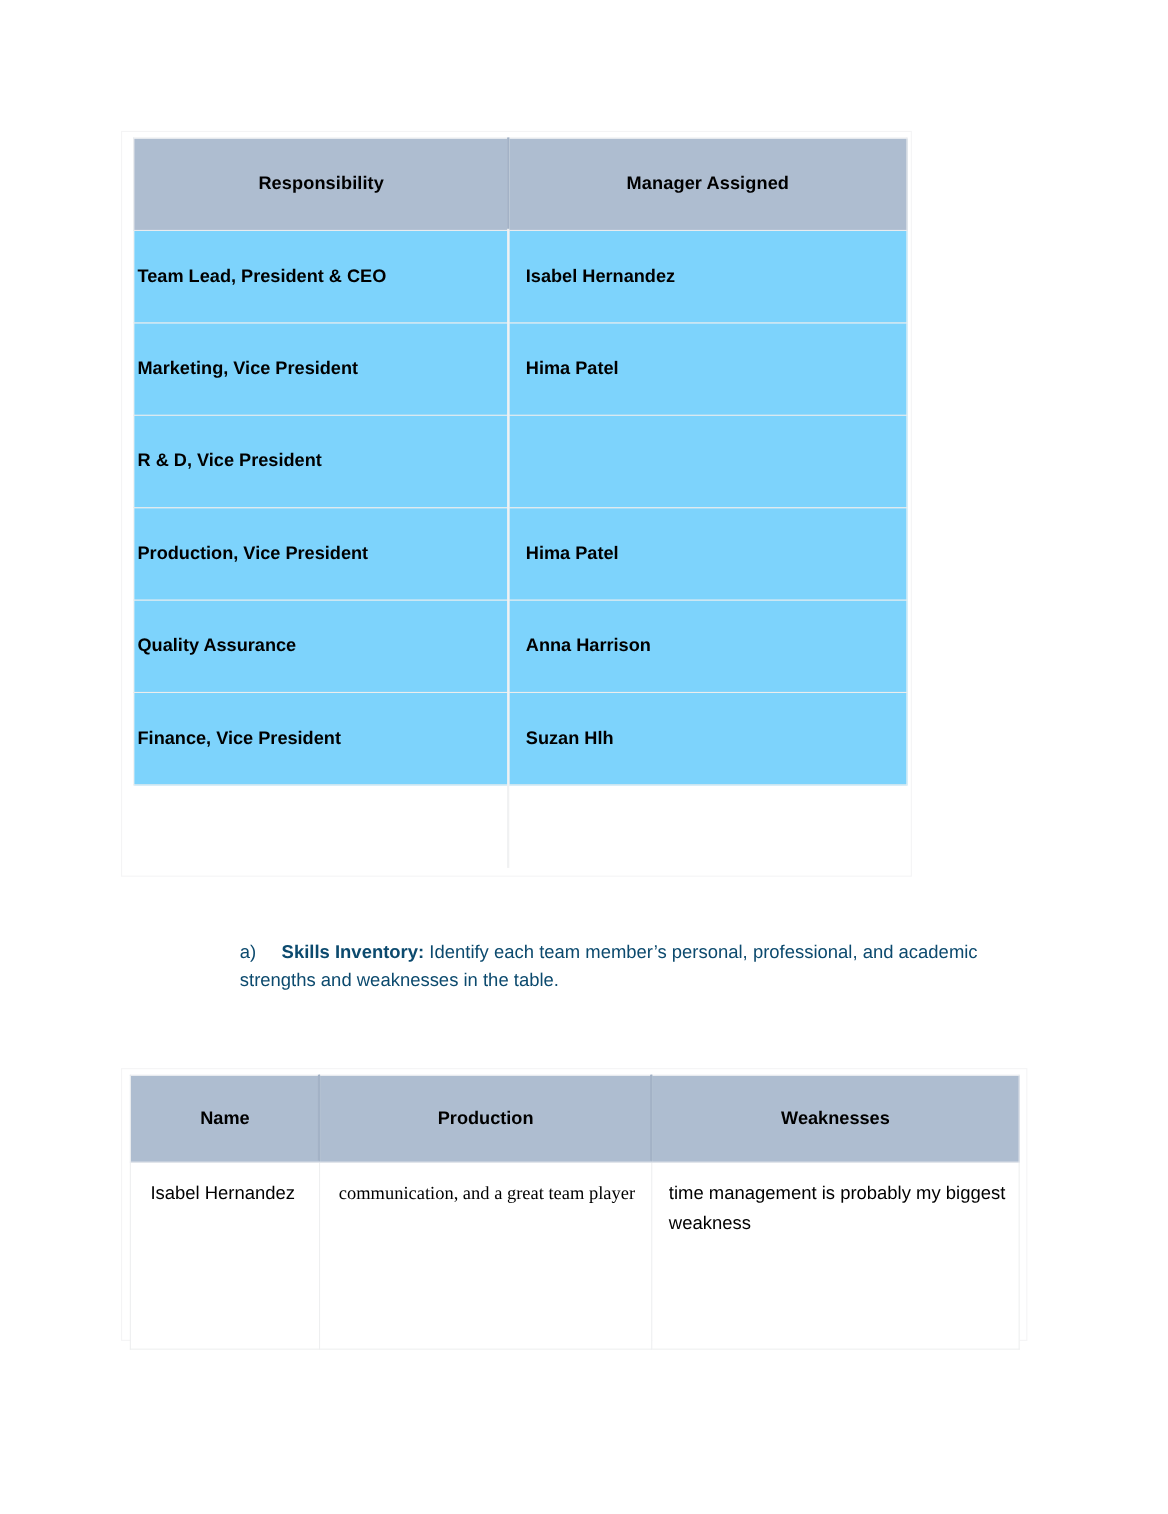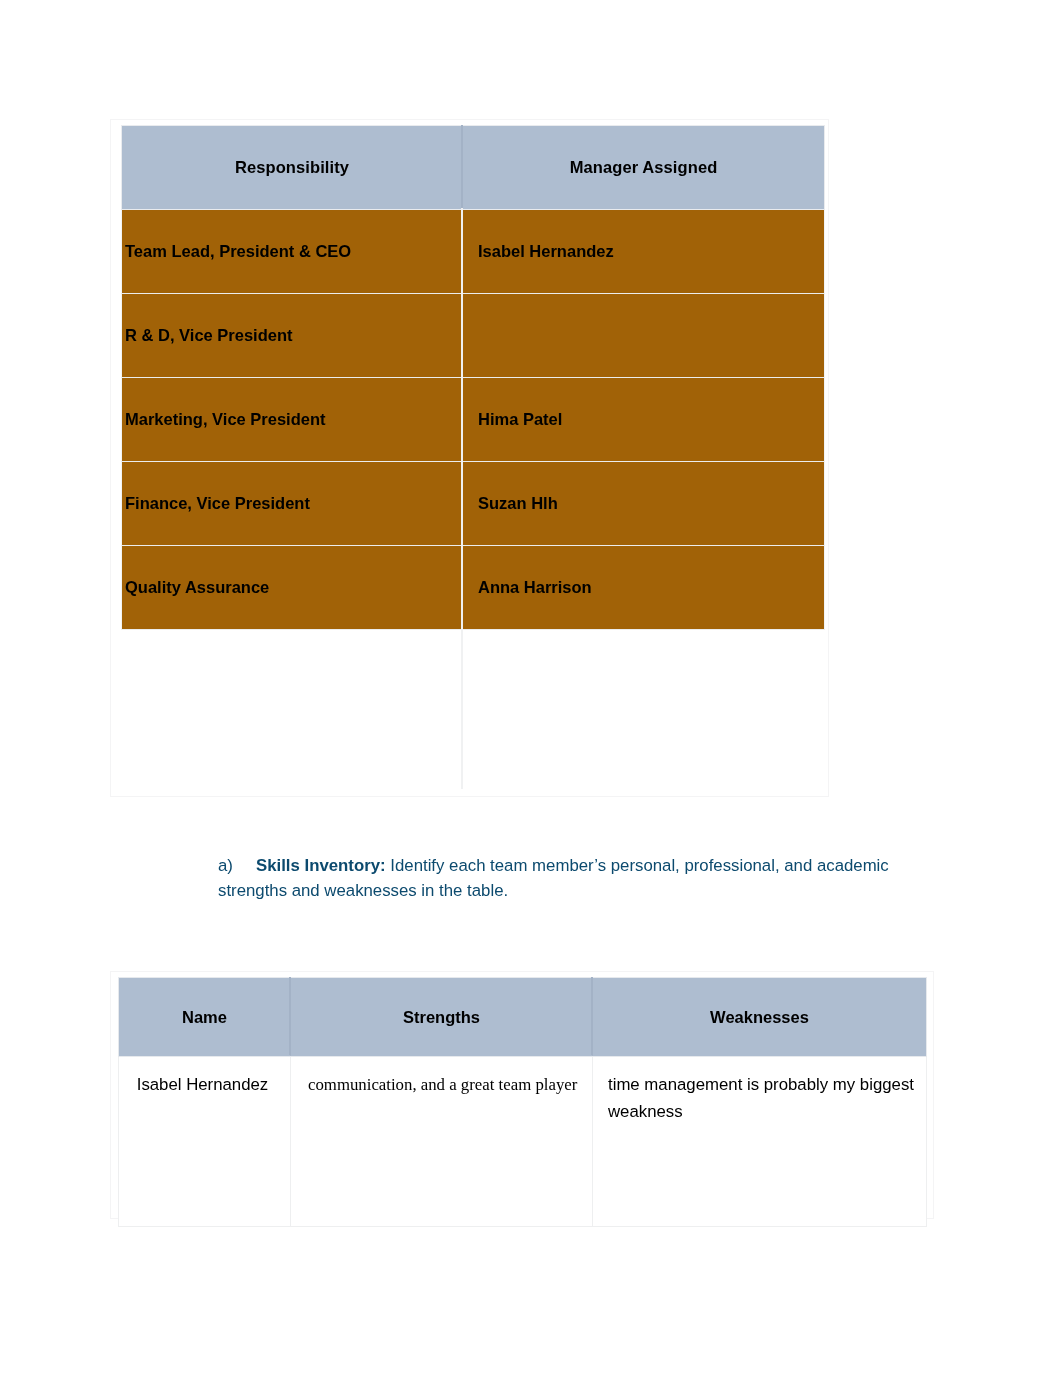--- a/index.html
+++ b/index.html
@@ -50,21 +50,21 @@
   .table-one td {
     height: 83px;
     vertical-align: middle;
     font-size: 16.5px;
     font-weight: bold;
     padding: 0 0 0 3px;
     border-top: 1px solid #eceded;
     border-bottom: 1px solid #eceded;
     border-left: 1px solid #f2f3f3;
     border-right: 1px solid #f2f3f3;
-    background: #a16207;
+    background: #7dd3fc;
   }
   .table-one td.col-resp { padding-left: 3px; }
   .table-one td.col-mgr  { padding-left: 15px; }
 
   
   .tbl1-divider {
     position: absolute;
     left: 461px;
     top: 125px;
     width: 2px;
@@ -193,34 +193,38 @@
         <th class="h1">Responsibility</th>
         <th>Manager Assigned</th>
       </tr>
     </thead>
     <tbody>
       <tr>
         <td class="col-resp">Team Lead, President &amp; CEO</td>
         <td class="col-mgr">Isabel Hernandez</td>
       </tr>
       <tr>
+        <td class="col-resp">Marketing, Vice President</td>
+        <td class="col-mgr">Hima Patel</td>
+      </tr>
+      <tr>
         <td class="col-resp">R &amp; D, Vice President</td>
         <td class="col-mgr"></td>
       </tr>
       <tr>
-        <td class="col-resp">Marketing, Vice President</td>
+        <td class="col-resp">Production, Vice President</td>
         <td class="col-mgr">Hima Patel</td>
+      </tr>
+      <tr>
+        <td class="col-resp">Quality Assurance</td>
+        <td class="col-mgr">Anna Harrison</td>
       </tr>
       <tr>
         <td class="col-resp">Finance, Vice President</td>
         <td class="col-mgr">Suzan Hlh</td>
-      </tr>
-      <tr>
-        <td class="col-resp">Quality Assurance</td>
-        <td class="col-mgr">Anna Harrison</td>
       </tr>
     </tbody>
   </table>
 
   <div class="tbl1-divider"></div>
   <div class="tbl1-divider-head"></div>
 
   <div class="para">
     <span class="marker">a)</span><span class="lead">Skills Inventory:</span><span> Identify each team member’s personal, professional, and academic strengths and weaknesses in the table.</span>
   </div>
@@ -229,21 +233,21 @@
 
   <table class="table-two">
     <colgroup>
         <col class="n1">
         <col class="n2">
         <col class="n3">
       </colgroup>
     <thead>
       <tr>
         <th class="sep">Name</th>
-        <th class="sep">Strengths</th>
+        <th class="sep">Production</th>
         <th>Weaknesses</th>
       </tr>
     </thead>
     <tbody>
       <tr>
         <td class="cell-name">Isabel Hernandez</td>
         <td class="cell-strengths"> communication, and a great team player</td>
         <td class="cell-weaknesses"> time management is probably my biggest weakness</td>
       </tr>
     </tbody>

